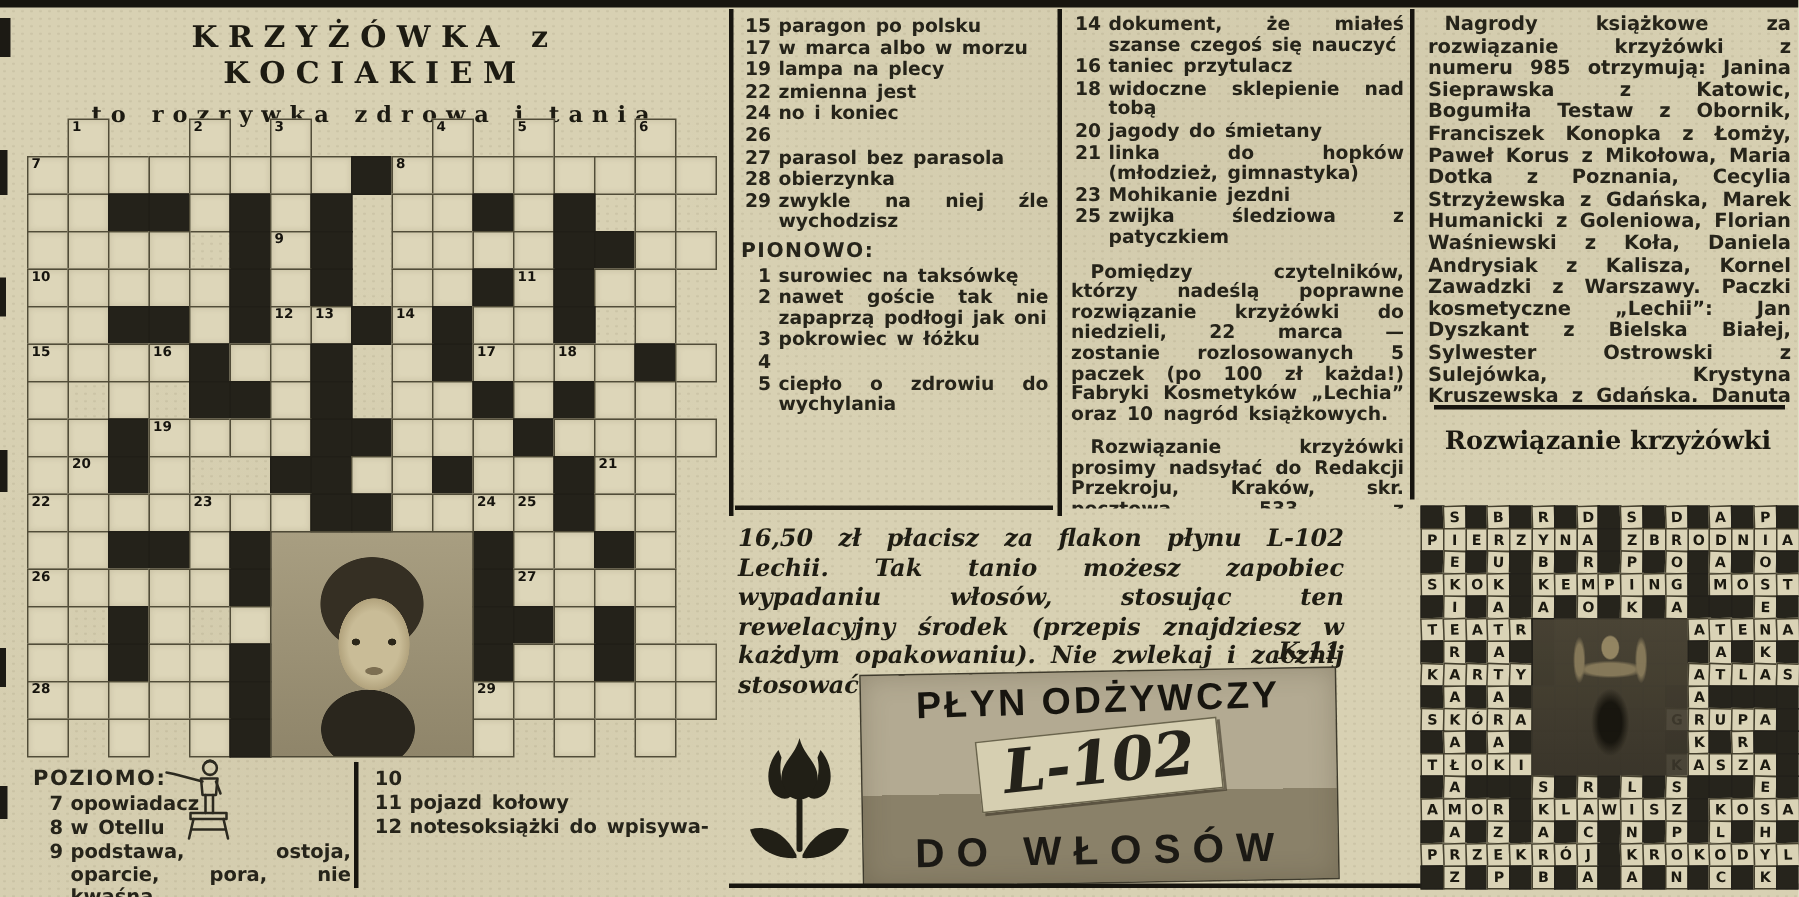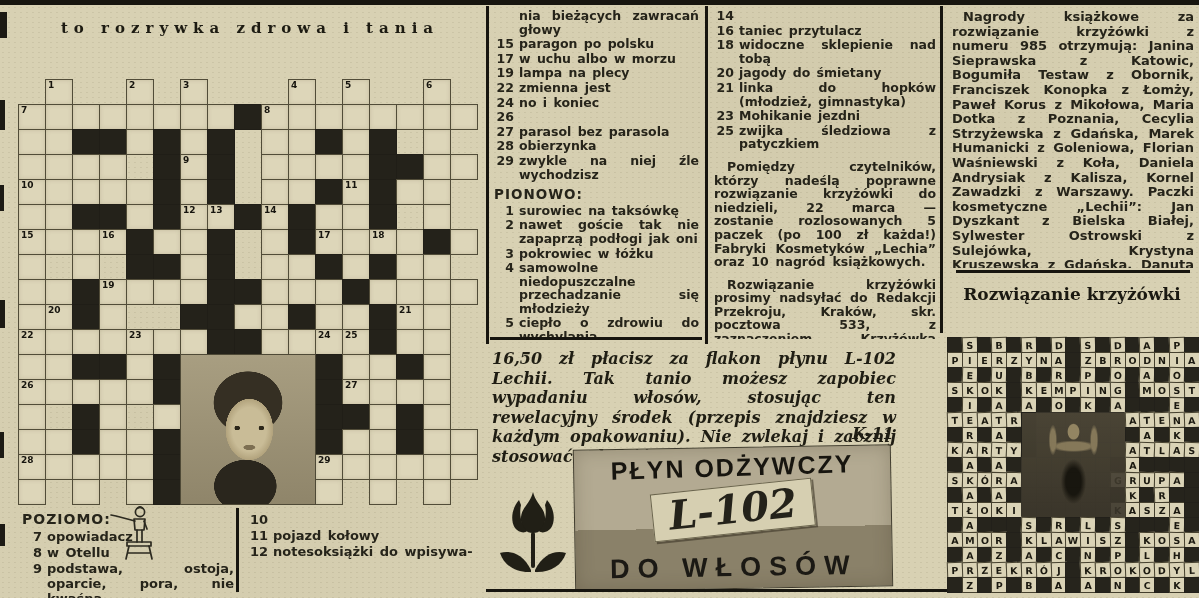--- a/index.html
+++ b/index.html
@@ -120,20 +120,21 @@
 
   <div id="ruleTop" class="bar"></div>
   <i class="edge" style="left:0;top:12px;width:7px;height:26px;"></i>
   <i class="edge" style="left:0;top:100px;width:5px;height:30px;"></i>
   <i class="edge" style="left:0;top:185px;width:4px;height:26px;"></i>
   <i class="edge" style="left:0;top:300px;width:5px;height:28px;"></i>
   <i class="edge" style="left:0;top:432px;width:4px;height:26px;"></i>
   <i class="edge" style="left:0;top:524px;width:5px;height:22px;"></i>
 
   <header id="titleBox">
+    <div class="t1">KRZYŻÓWKA z KOCIAKIEM</div>
     <div class="t2">to rozrywka zdrowa i tania</div>
   </header>
 
   <div id="mainGrid">
     <div id="gridPhoto"></div>
   <div class="mcell white" style="left: 27px; top: 0px;"></div>
       <div class="mcell white" style="left: 108px; top: 0px;"></div>
       <div class="mcell white" style="left: 162px; top: 0px;"></div>
       <div class="mcell white" style="left: 270px; top: 0px;"></div>
       <div class="mcell white" style="left: 324px; top: 0px;"></div>
@@ -431,29 +432,28 @@
     </div>
 
   <div id="vr1" class="vrule"></div>
   <div id="vr2" class="vrule"></div>
   <div id="vr3" class="vrule"></div>
 
   <div id="col2">
     <div>
         <div class="clue">
           <span class="cn"></span>
-          <span class="ct">nia bieżących zawracań głowy</span>
         </div>
         <div class="clue">
           <span class="cn">15</span>
           <span class="ct">paragon po polsku</span>
         </div>
         <div class="clue">
           <span class="cn">17</span>
-          <span class="ct">w uchu albo w morzu</span>
+          <span class="ct">w marca albo w morzu</span>
         </div>
         <div class="clue">
           <span class="cn">19</span>
           <span class="ct">lampa na plecy</span>
         </div>
         <div class="clue">
           <span class="cn">22</span>
           <span class="ct">zmienna jest</span>
         </div>
         <div class="clue">
@@ -485,34 +485,34 @@
         <div class="clue">
           <span class="cn">2</span>
           <span class="ct">nawet goście tak nie zapaprzą podłogi jak oni</span>
         </div>
         <div class="clue">
           <span class="cn">3</span>
           <span class="ct">pokrowiec w łóżku</span>
         </div>
         <div class="clue">
           <span class="cn">4</span>
-          <span class="ct">samowolne niedopuszczalne przechadzanie się młodzieży</span>
         </div>
         <div class="clue">
           <span class="cn">5</span>
           <span class="ct">ciepło o zdrowiu do wychylania</span>
         </div>
       </div>
   </div>
   <div id="hr1" class="hrule"></div>
 
   <div id="col3">
     <div>
         <div class="clue">
           <span class="cn">14</span>
+          <span class="ct">dokument, że miałeś szanse czegoś się nauczyć</span>
         </div>
         <div class="clue">
           <span class="cn">16</span>
           <span class="ct">taniec przytulacz</span>
         </div>
         <div class="clue">
           <span class="cn">18</span>
           <span class="ct">widoczne sklepienie nad tobą</span>
         </div>
         <div class="clue">

